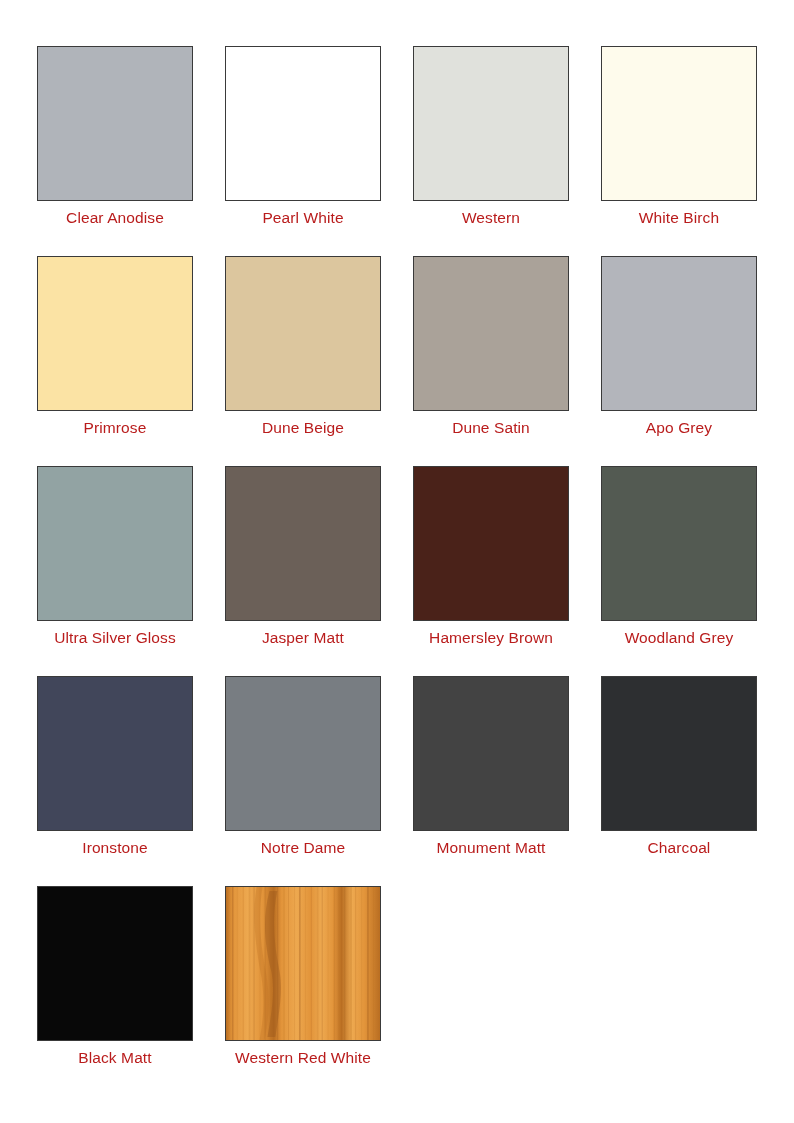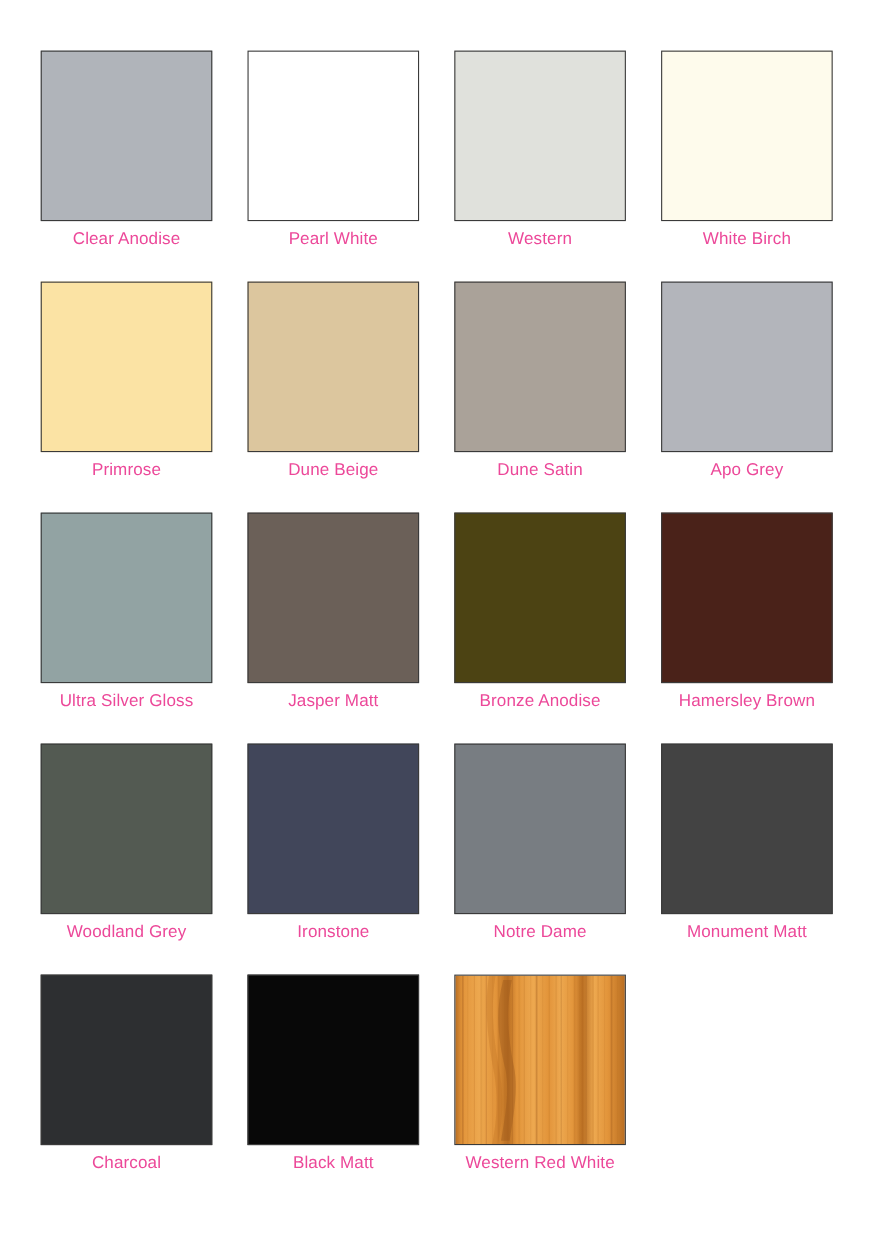--- a/index.html
+++ b/index.html
@@ -51,21 +51,21 @@
   .swatch-chip .grain {
     position: absolute;
     inset: 0;
     pointer-events: none;
   }
 
   .swatch-label {
     margin-top: 8px;
     font-size: 15.5px;
     line-height: 18px;
-    color: #ec4899;
+    color: #b91c1c;
     text-align: center;
     white-space: nowrap;
     letter-spacing: 0.1px;
   }
 </style>
 </head>
 <body>
 
 <div id="palette-page">
   <div class="swatch-grid" id="swatch-grid">
@@ -101,24 +101,20 @@
         <div class="swatch-chip" style="background: rgb(179, 181, 187);"></div>
         <div class="swatch-label">Apo Grey</div>
       </div>
       <div class="swatch-cell">
         <div class="swatch-chip" style="background: rgb(146, 163, 163);"></div>
         <div class="swatch-label">Ultra Silver Gloss</div>
       </div>
       <div class="swatch-cell">
         <div class="swatch-chip" style="background: rgb(107, 96, 88);"></div>
         <div class="swatch-label">Jasper Matt</div>
-      </div>
-      <div class="swatch-cell">
-        <div class="swatch-chip" style="background: rgb(76, 67, 19);"></div>
-        <div class="swatch-label">Bronze Anodise</div>
       </div>
       <div class="swatch-cell">
         <div class="swatch-chip" style="background: rgb(74, 34, 25);"></div>
         <div class="swatch-label">Hamersley Brown</div>
       </div>
       <div class="swatch-cell">
         <div class="swatch-chip" style="background: rgb(83, 90, 82);"></div>
         <div class="swatch-label">Woodland Grey</div>
       </div>
       <div class="swatch-cell">

